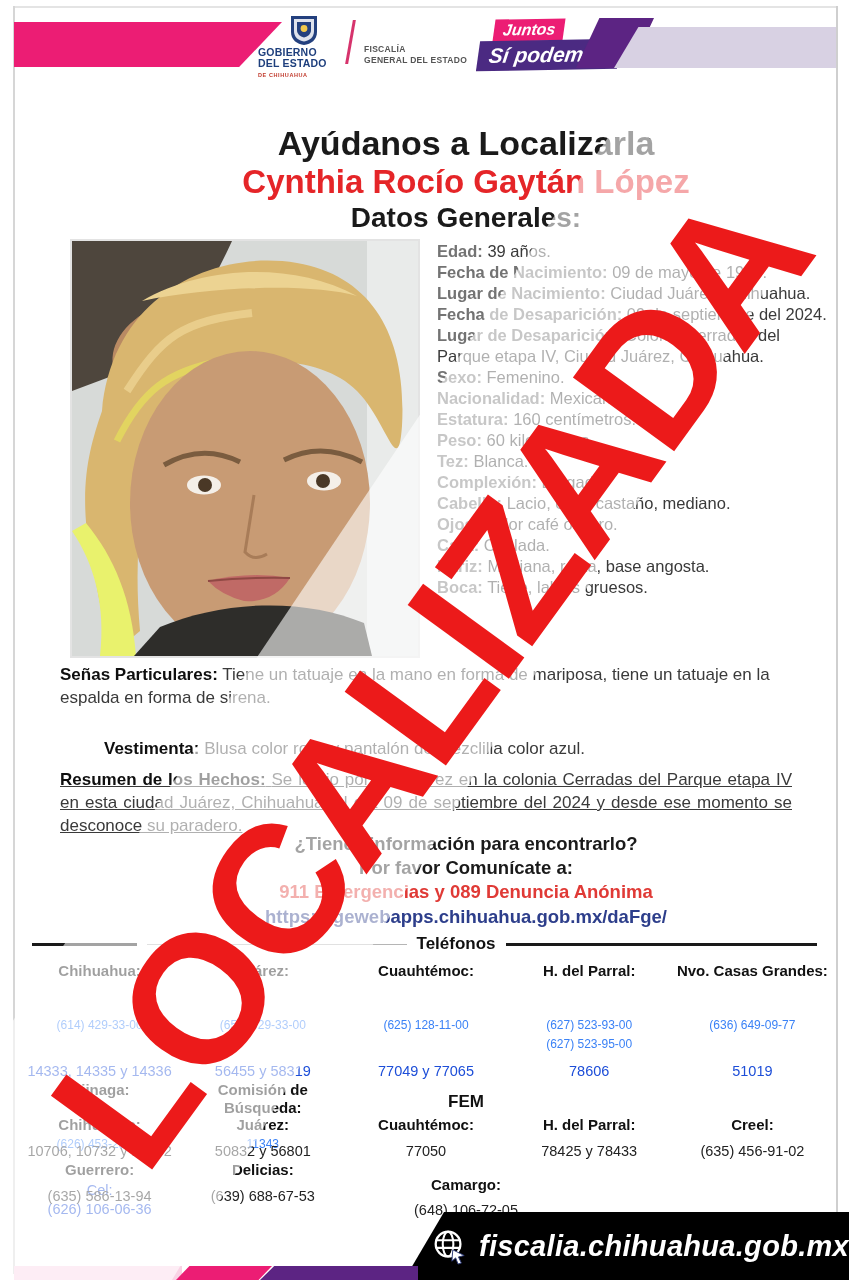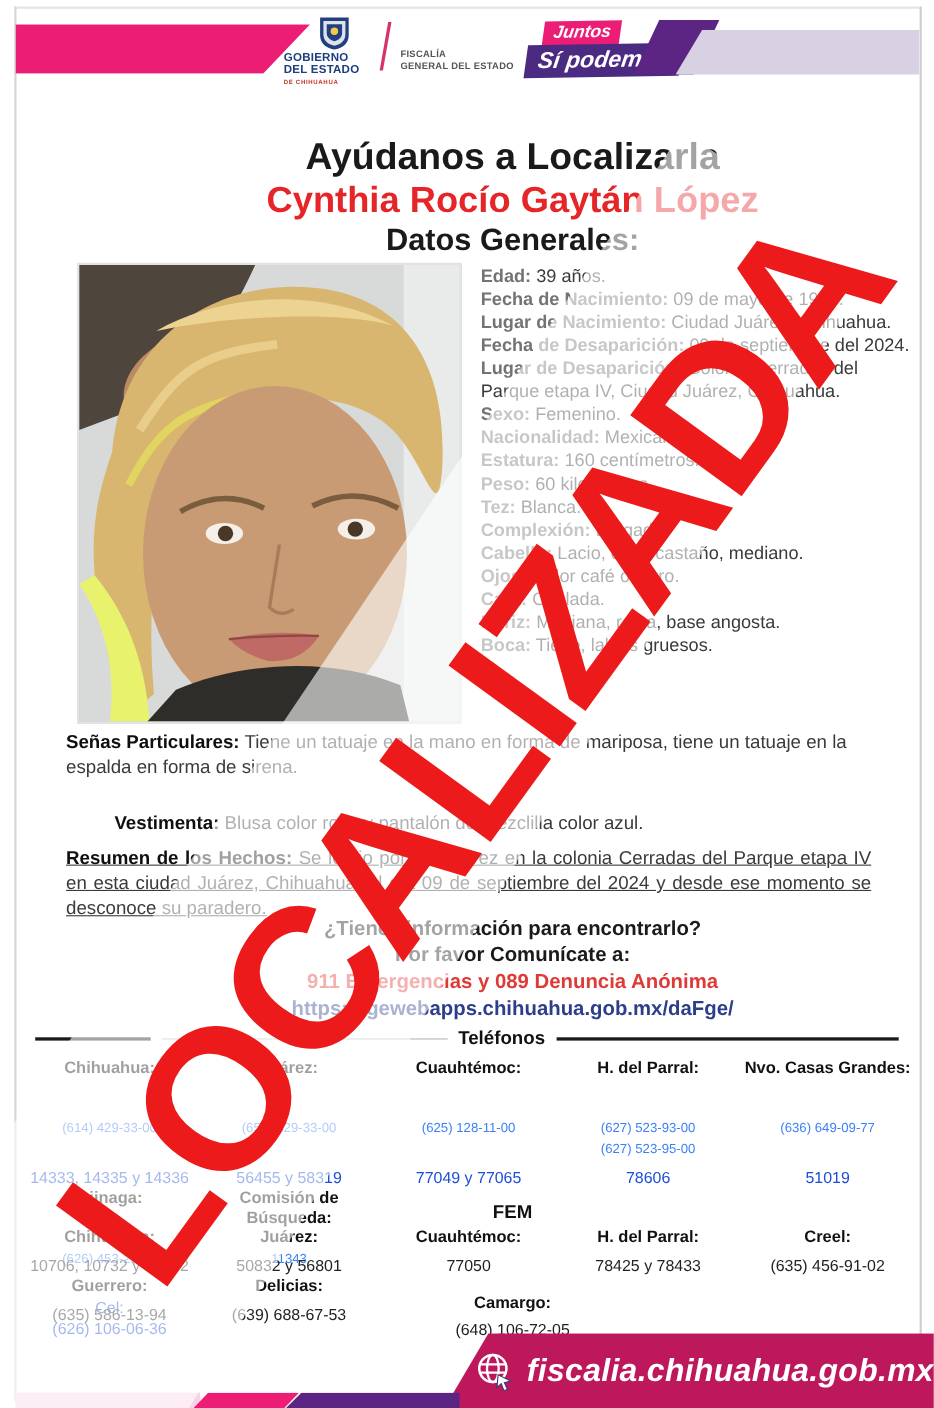--- a/index.html
+++ b/index.html
@@ -74,21 +74,21 @@
   .tp{font-size:12px;line-height:19px;height:46px;color:#3b82f6;margin-top:12px;}
   .te{font-size:14.5px;line-height:19px;color:#1d4ed8;}
   .fem-title{left:80px;width:772px;top:1092px;text-align:center;font-weight:bold;font-size:17px;color:#111;}
   .fem-grid{top:1116px;}
   .fh{font-weight:bold;font-size:15px;line-height:18px;height:26px;color:#111;}
   .fv{font-size:14.5px;line-height:19px;color:#222;}
   .camargo{left:80px;width:772px;top:1176px;text-align:center;}
   .camargo .fh{height:auto;margin-bottom:7px;}
 
   
-  .footer-banner{left:404px;top:1212px;width:445px;height:68px;background:#be185d;
+  .footer-banner{left:404px;top:1212px;width:445px;height:68px;background:#000000;
     clip-path:polygon(9% 0,100% 0,100% 100%,0 100%);
     display:flex;align-items:center;justify-content:center;gap:11px;padding-left:26px;box-sizing:border-box;}
   .footer-site{color:#fff;font-size:29px;font-weight:bold;font-style:italic;letter-spacing:.3px;}
   .strip{top:1266px;height:14px;}
   .strip1{left:14px;width:168px;background:#f9d2e5;}
   .strip2{left:176px;width:96px;background:#ec1d74;clip-path:polygon(14% 0,100% 0,86% 100%,0 100%);}
   .strip3{left:260px;width:158px;background:#5c2483;clip-path:polygon(9% 0,100% 0,100% 100%,0 100%);}
 
   
   .stamp-halo{left:0;top:0;width:849px;height:1280px;background:rgba(255,255,255,.6);

